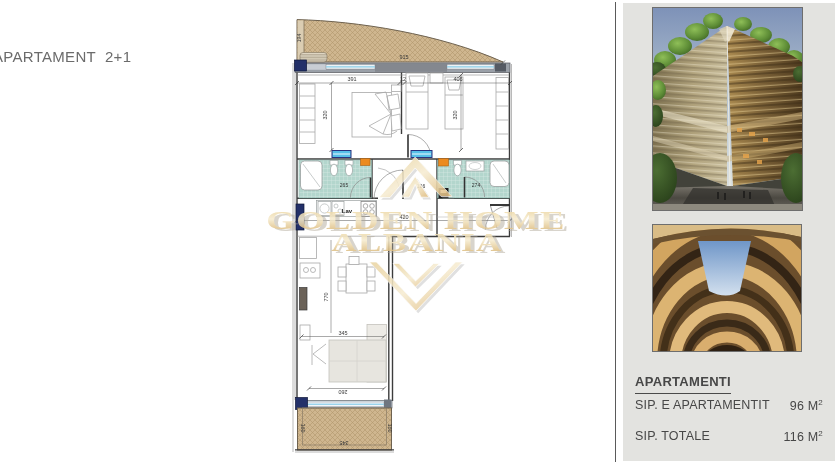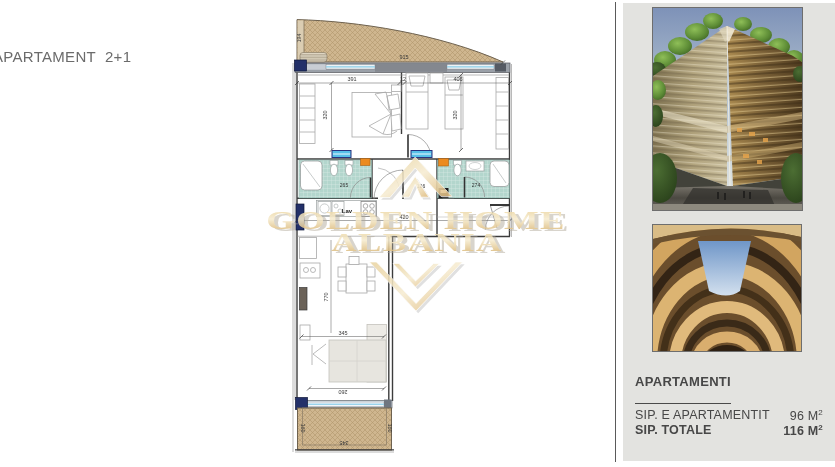--- a/index.html
+++ b/index.html
@@ -4,21 +4,21 @@
 <style>
   html,body{margin:0;padding:0;}
   body{width:835px;height:467px;background:#ffffff;font-family:"Liberation Sans",sans-serif;position:relative;overflow:hidden;}
   #title{position:absolute;left:-7px;top:47.5px;font-size:15px;color:#6b6b6b;letter-spacing:0.3px;white-space:nowrap;}
   #vline{position:absolute;left:615px;top:2px;width:1px;height:460px;background:#5a5a5a;}
   #panel{position:absolute;left:623px;top:3px;width:212px;height:458px;background:#e3e3e0;}
   .imgframe{position:absolute;border:1.5px solid #6e6e6e;background:#fff;}
   #img1{left:652px;top:7px;width:149px;height:202px;}
   #img2{left:652px;top:224px;width:148px;height:126px;}
   #stext{position:absolute;left:635px;top:372px;width:188px;color:#474747;}
-  #stext .hdr{font-weight:bold;font-size:13px;display:inline-block;border-bottom:1.5px solid #4a4a4a;padding-bottom:14px;letter-spacing:0.3px;}
+  #stext .hdr{font-weight:bold;font-size:13px;display:inline-block;border-bottom:1.5px solid #4a4a4a;padding-bottom:4px;letter-spacing:0.3px;}
   #stext .row{display:flex;justify-content:space-between;font-size:12.5px;margin-top:4px;letter-spacing:0.2px;text-align:right;}
   #stext .row sup{font-size:8px;}
   #plansvg{position:absolute;left:0;top:0;}
 </style>
 </head>
 <body>
 <div id="title">APARTAMENT&nbsp; 2+1</div>
 
 <svg id="plansvg" width="620" height="467" viewBox="0 0 620 467" xmlns="http://www.w3.org/2000/svg">
 <defs>
@@ -421,17 +421,17 @@
   <path d="M0,0 L148,0 L148,12 Q74,-6 0,14 Z" fill="#d9bc86"></path>
   <path d="M0,14 Q74,-6 148,12 L148,17 Q74,2 0,19 Z" fill="#6b5130"></path>
 </svg>
 
 <div id="stext">
   <span class="hdr">APARTAMENTI</span>
   <div class="row">
       <span>SIP. E APARTAMENTIT</span>
       <span>96 M<sup>2</sup></span>
     </div>
-  <div class="row" style="font-weight:bold;margin-top:0">
+  <div class="row" style="font-weight:normal;margin-top:16px">
       <span>SIP. TOTALE</span>
       <span>116 M<sup>2</sup></span>
     </div>
 </div>
 
 </body></html>

